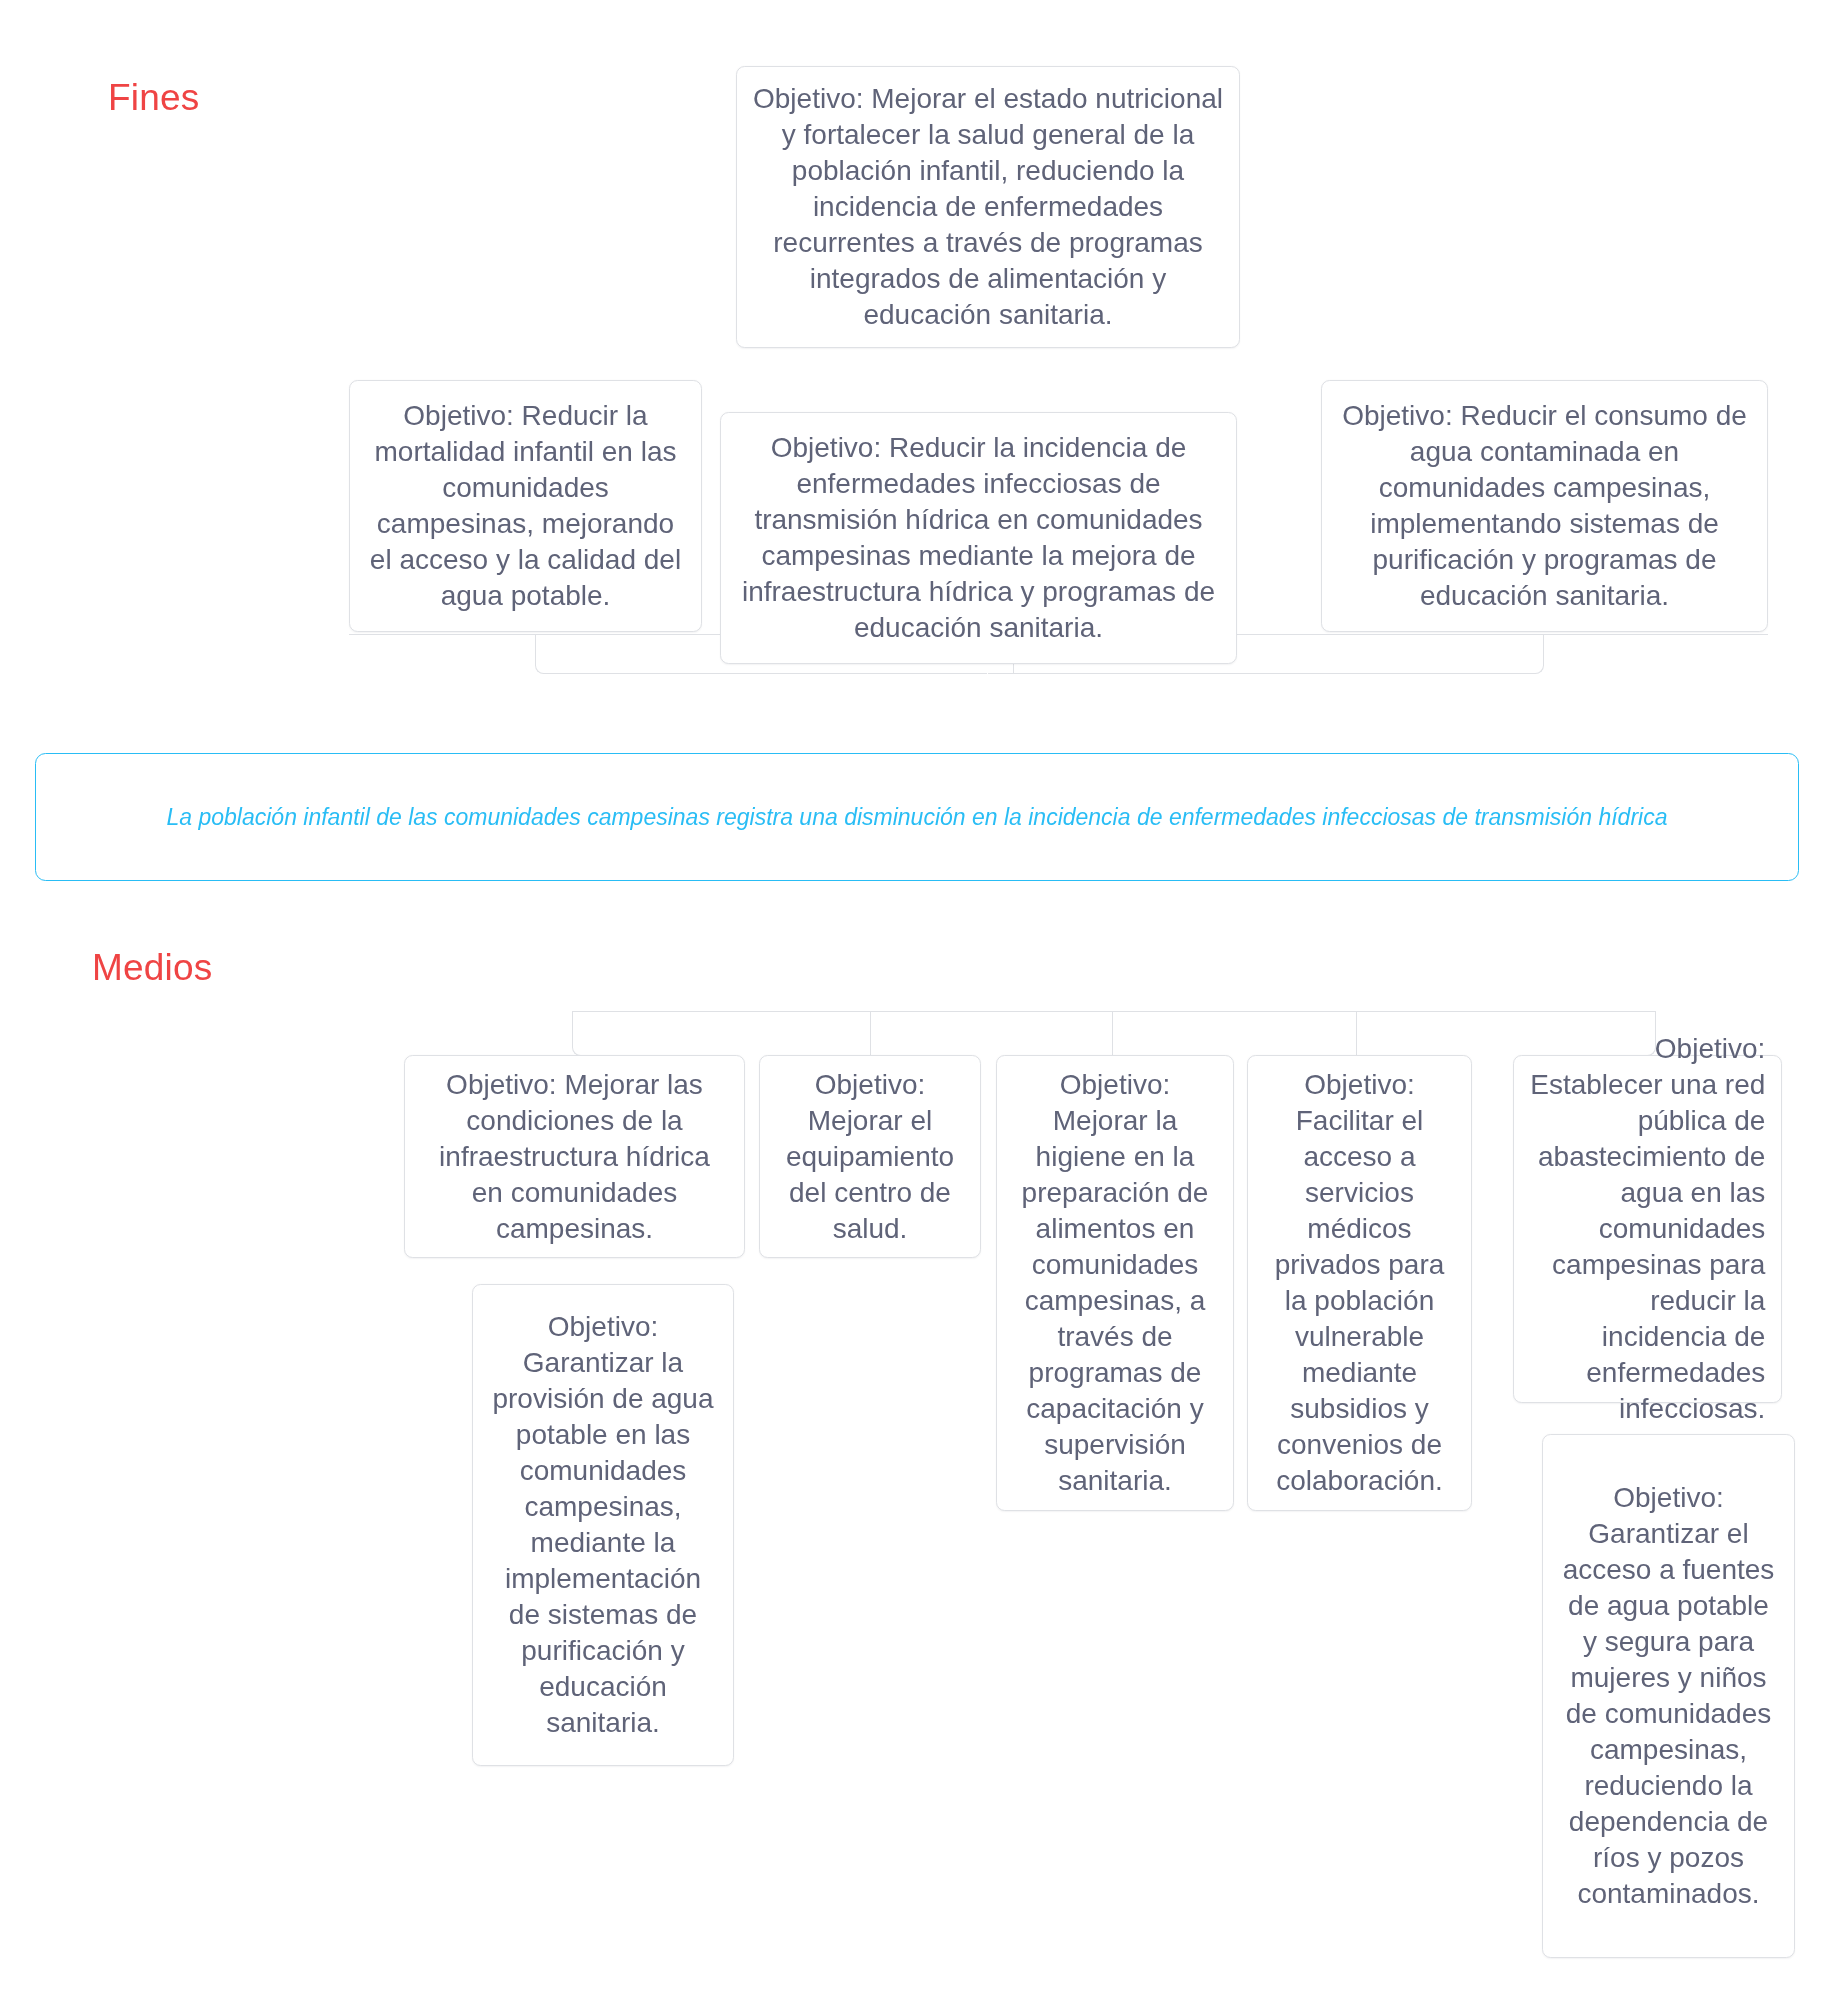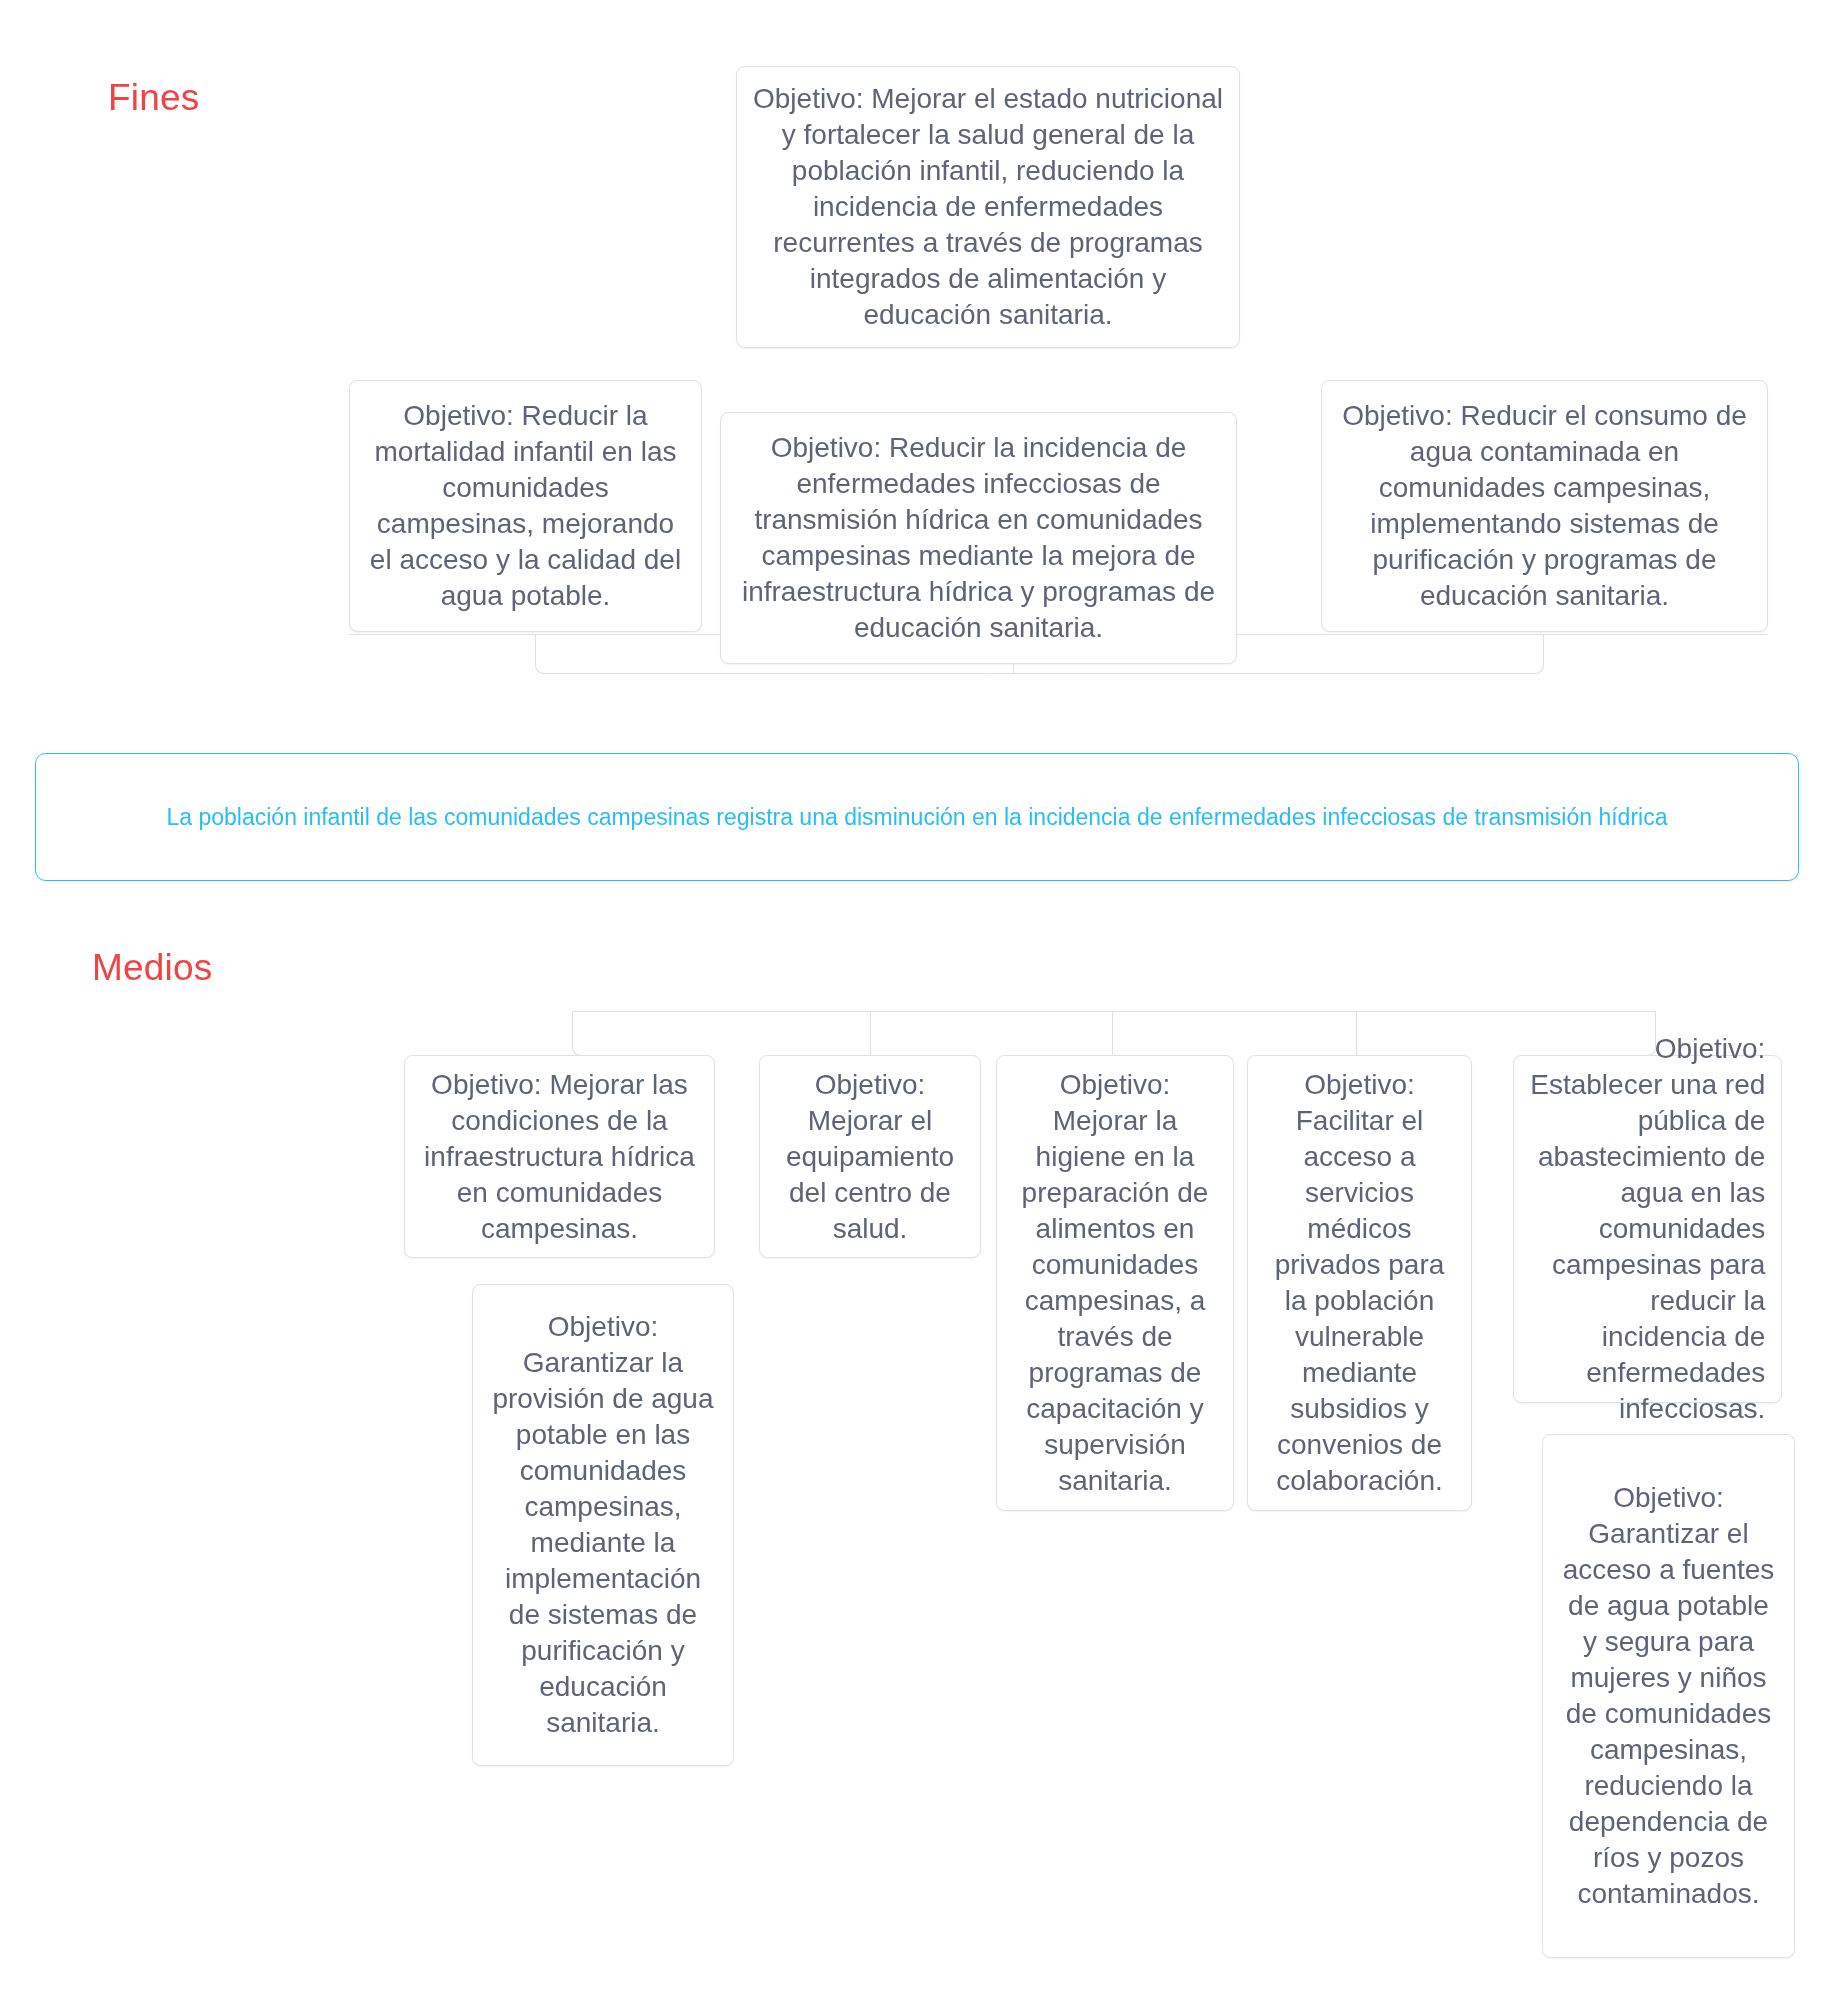--- a/index.html
+++ b/index.html
@@ -65,20 +65,21 @@
     padding: 8.7px 35px;
     z-index: 3;
   }
   #central-banner span {
     display: block;
     width: 100%;
     text-align: center;
     color: #29bdf5;
     font-size: 23px;
     line-height: 37px;
+    font-style: italic;
   }
 
   
   .conn {
     position: absolute;
     background: #dfe1e5;
     z-index: 1;
   }
   .conn-h { height: 1.3px; }
   .conn-v { width: 1.3px; }
@@ -134,21 +135,21 @@
             border-bottom-left-radius:8.7px;"></div>
 
 <div class="elbow" style="left:1604px; top:1011px; width:52px; height:45px;
             border-top:none; border-left:none;
             border-bottom-right-radius:8.7px;"></div>
 
 <div class="conn conn-v" style="left:870px;  top:1011px; height:45px;"></div>
 <div class="conn conn-v" style="left:1112px; top:1011px; height:45px;"></div>
 <div class="conn conn-v" style="left:1356px; top:1011px; height:45px;"></div>
 
-<div class="card" id="medios-card-0" style="left:404px; top:1055px; width:311px; height:203px;">
+<div class="card" id="medios-card-0" style="left:404px; top:1055px; width:341px; height:203px;">
   <span>Objetivo: Mejorar las condiciones de la infraestructura hídrica en comunidades campesinas.</span>
 </div>
 
 <div class="card" id="medios-card-1" style="left:759px; top:1055px; width:222px; height:203px;">
   <span>Objetivo: Mejorar el equipamiento del centro de salud.</span>
 </div>
 
 <div class="card" id="medios-card-2" style="left:996px; top:1055px; width:238px; height:456px;">
   <span>Objetivo: Mejorar la higiene en la preparación de alimentos en comunidades campesinas, a través de programas de capacitación y supervisión sanitaria.</span>
 </div>

